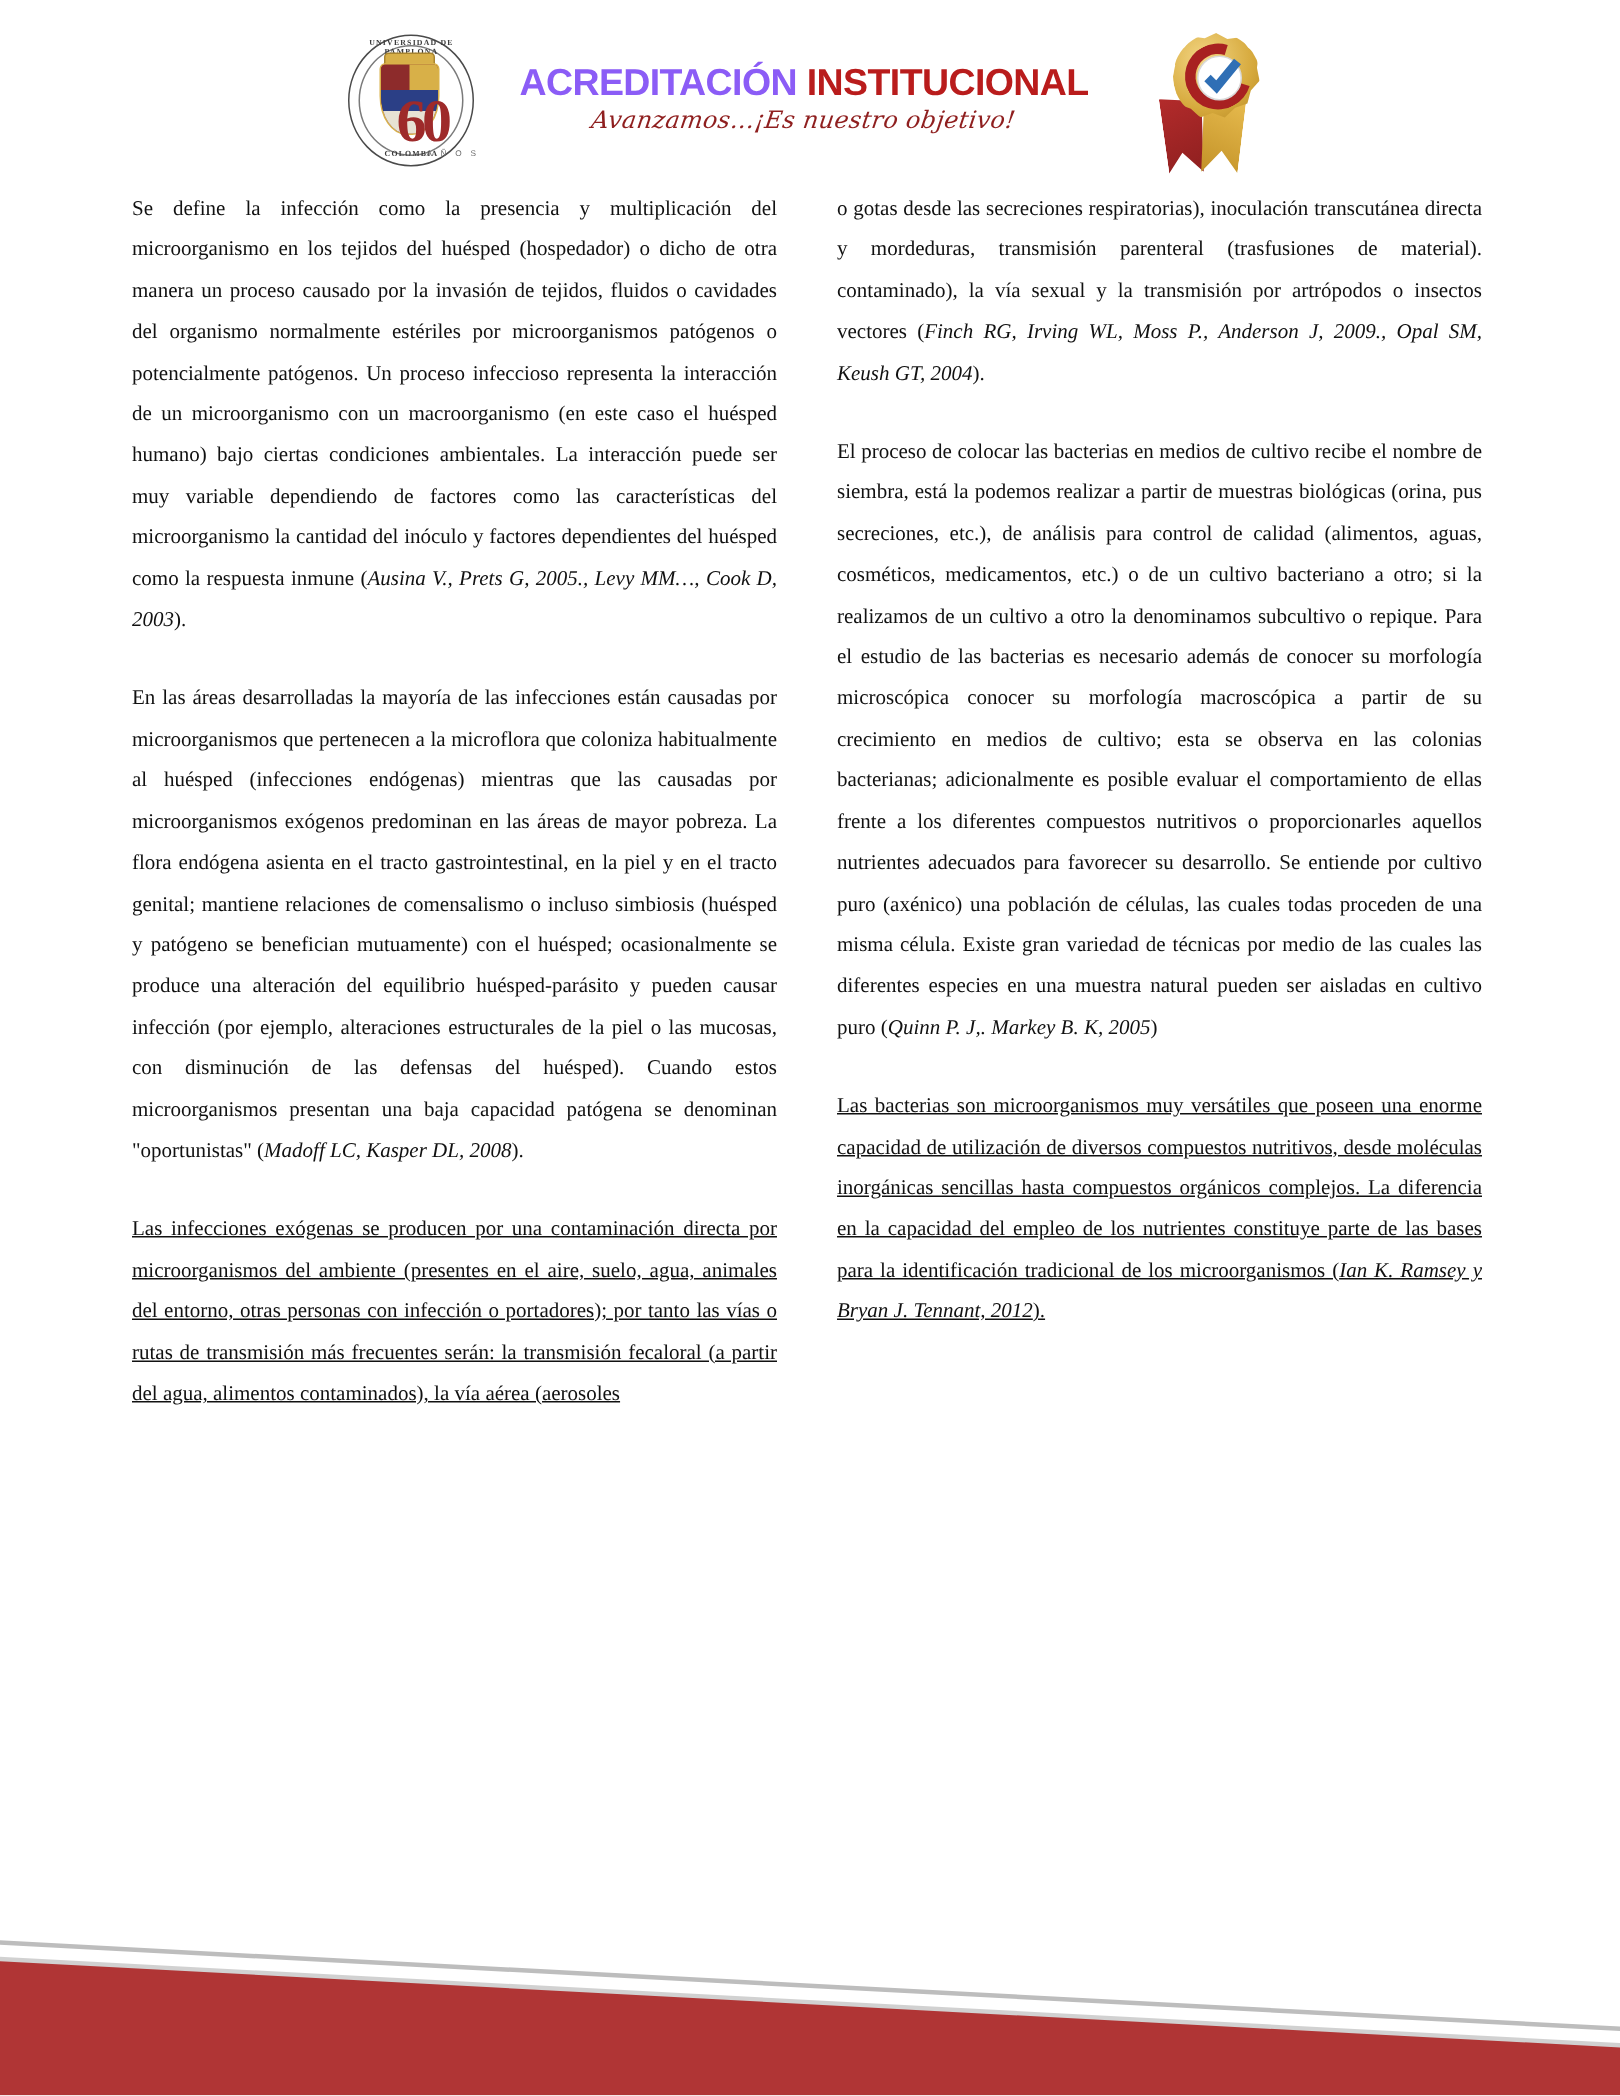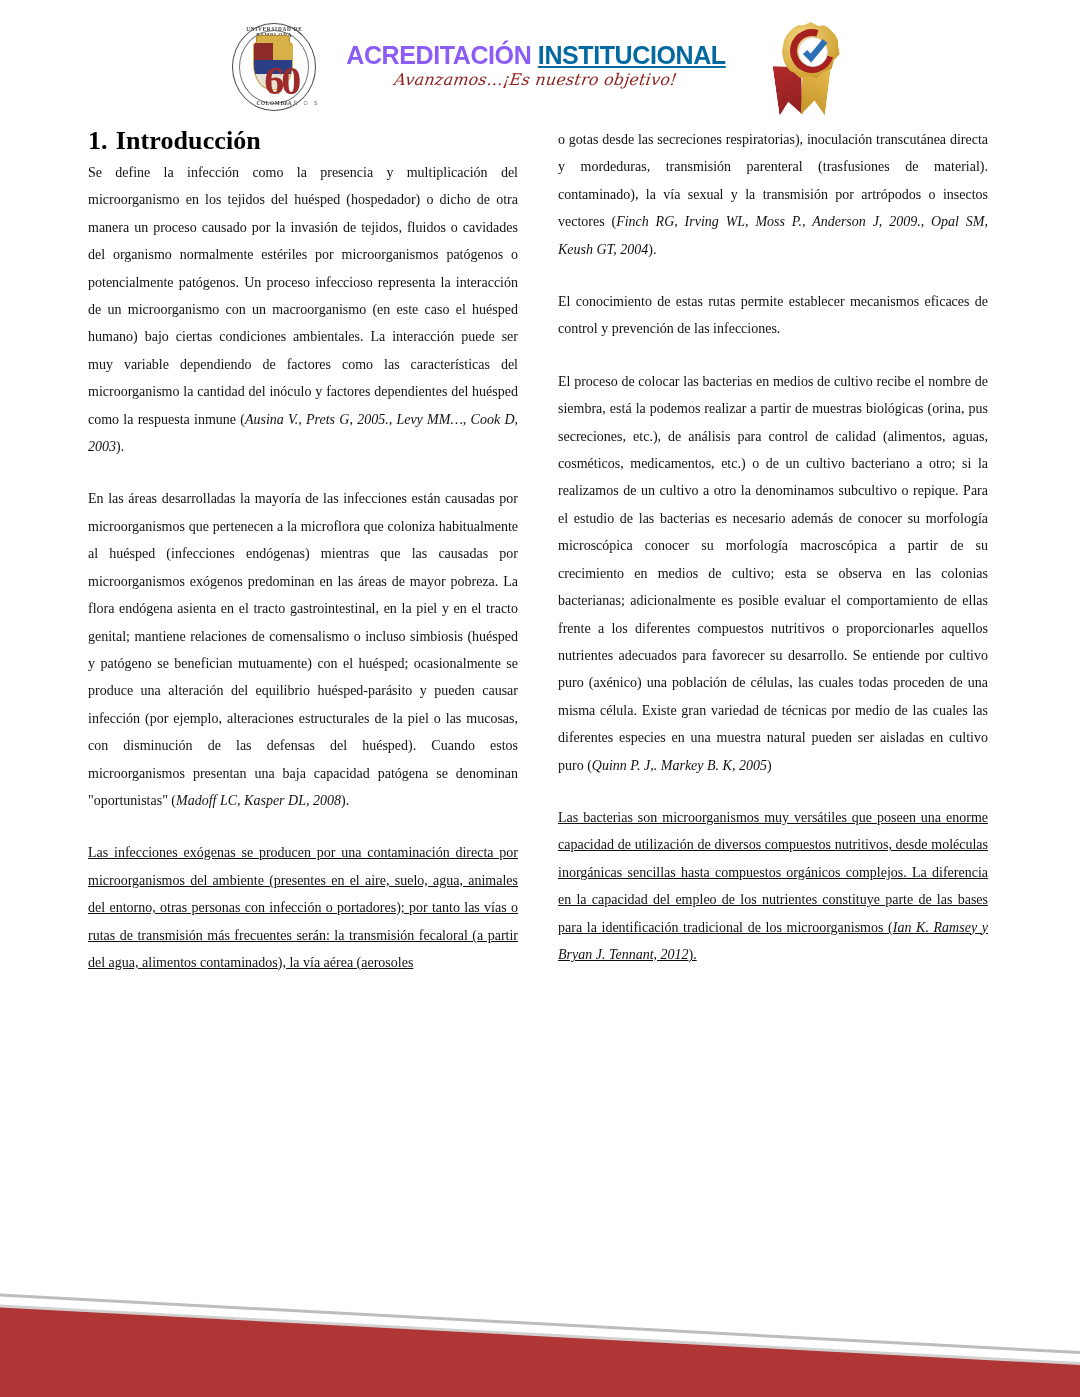--- a/index.html
+++ b/index.html
@@ -130,21 +130,21 @@
   }
   .accred-line1 {
     font-family: "Liberation Sans", sans-serif;
     font-weight: bold;
     font-size: 25px;
     letter-spacing: -0.4px;
     line-height: 28px;
     white-space: nowrap;
   }
   .accred-line1 .dark { color: #8b5cf6; }
-  .accred-line1 .red  { color: #0369a1; text-decoration: underline; }
+  .accred-line1 .red  { color: #b91c1c; }
   .accred-tag {
     font-family: "DejaVu Serif", serif;
     font-style: italic;
     font-size: 16px;
     color: #8f1f1f;
     letter-spacing: 0.2px;
     margin-top: 1px;
     transform: skewX(-8deg);
     white-space: nowrap;
   }
@@ -328,45 +328,39 @@
       <svg class="medal-check" viewBox="0 0 30 30">
         <path d="M5 16 L11 22 L25 5" fill="none" stroke="#2f6fb5" stroke-width="6" stroke-linecap="butt" stroke-linejoin="miter"></path>
       </svg>
     </div>
 
   </div>
 
   <div class="content">
 
     <div class="col">
-      <h1 class="section-title">
-        <span class="num">1.</span><span>Introducción</span>
-      </h1>
 
       <p class="body">
         <span>Se define la infección como la presencia y multiplicación del microorganismo en los tejidos del huésped (hospedador) o dicho de otra manera un proceso causado por la invasión de tejidos, fluidos o cavidades del organismo normalmente estériles por microorganismos patógenos o potencialmente patógenos. Un proceso infeccioso representa la interacción de un microorganismo con un macroorganismo (en este caso el huésped humano) bajo ciertas condiciones ambientales. La interacción puede ser muy variable dependiendo de factores como las características del microorganismo la cantidad del inóculo y factores dependientes del huésped como la respuesta inmune (</span><span class="cite">Ausina V., Prets G, 2005., Levy MM…, Cook D, 2003</span><span>).</span>
       </p>
 
       <p class="body">
         <span>En las áreas desarrolladas la mayoría de las infecciones están causadas por microorganismos que pertenecen a la microflora que coloniza habitualmente al huésped (infecciones endógenas) mientras que las causadas por microorganismos exógenos predominan en las áreas de mayor pobreza. La flora endógena asienta en el tracto gastrointestinal, en la piel y en el tracto genital; mantiene relaciones de comensalismo o incluso simbiosis (huésped y patógeno se benefician mutuamente) con el huésped; ocasionalmente se produce una alteración del equilibrio huésped-parásito y pueden causar infección (por ejemplo, alteraciones estructurales de la piel o las mucosas, con disminución de las defensas del huésped). Cuando estos microorganismos presentan una baja capacidad patógena se denominan "oportunistas" (</span><span class="cite">Madoff LC, Kasper DL, 2008</span><span>).</span>
       </p>
 
       <p class="body">
         <span>Las infecciones exógenas se producen por una contaminación directa por microorganismos del ambiente (presentes en el aire, suelo, agua, animales del entorno, otras personas con infección o portadores); por tanto las vías o rutas de transmisión más frecuentes serán: la transmisión fecaloral (a partir del agua, alimentos contaminados), la vía aérea (aerosoles</span>
       </p>
     </div>
 
     <div class="col">
       <p class="body">
         <span>o gotas desde las secreciones respiratorias), inoculación transcutánea directa y mordeduras, transmisión parenteral (trasfusiones de material). contaminado), la vía sexual y la transmisión por artrópodos o insectos vectores (</span><span class="cite">Finch RG, Irving WL, Moss P., Anderson J, 2009., Opal SM, Keush GT, 2004</span><span>).</span>
       </p>
 
-      <p class="body">
-        <span>El conocimiento de estas rutas permite establecer mecanismos eficaces de control y prevención de las infecciones.</span>
-      </p>
 
       <p class="body">
         <span>El proceso de colocar las bacterias en medios de cultivo recibe el nombre de siembra, está la podemos realizar a partir de muestras biológicas (orina, pus secreciones, etc.), de análisis para control de calidad (alimentos, aguas, cosméticos, medicamentos, etc.) o de un cultivo bacteriano a otro; si la realizamos de un cultivo a otro la denominamos subcultivo o repique. Para el estudio de las bacterias es necesario además de conocer su morfología microscópica conocer su morfología macroscópica a partir de su crecimiento en medios de cultivo; esta se observa en las colonias bacterianas; adicionalmente es posible evaluar el comportamiento de ellas frente a los diferentes compuestos nutritivos o proporcionarles aquellos nutrientes adecuados para favorecer su desarrollo. Se entiende por cultivo puro (axénico) una población de células, las cuales todas proceden de una misma célula. Existe gran variedad de técnicas por medio de las cuales las diferentes especies en una muestra natural pueden ser aisladas en cultivo puro (</span><span class="cite">Quinn P. J,. Markey B. K, 2005</span><span>)</span>
       </p>
 
       <p class="body">
         <span>Las bacterias son microorganismos muy versátiles que poseen una enorme capacidad de utilización de diversos compuestos nutritivos, desde moléculas inorgánicas sencillas hasta compuestos orgánicos complejos. La diferencia en la capacidad del empleo de los nutrientes constituye parte de las bases para la identificación tradicional de los microorganismos (</span><span class="cite">Ian K. Ramsey y Bryan J. Tennant, 2012</span><span>).</span>
       </p>
     </div>
 

